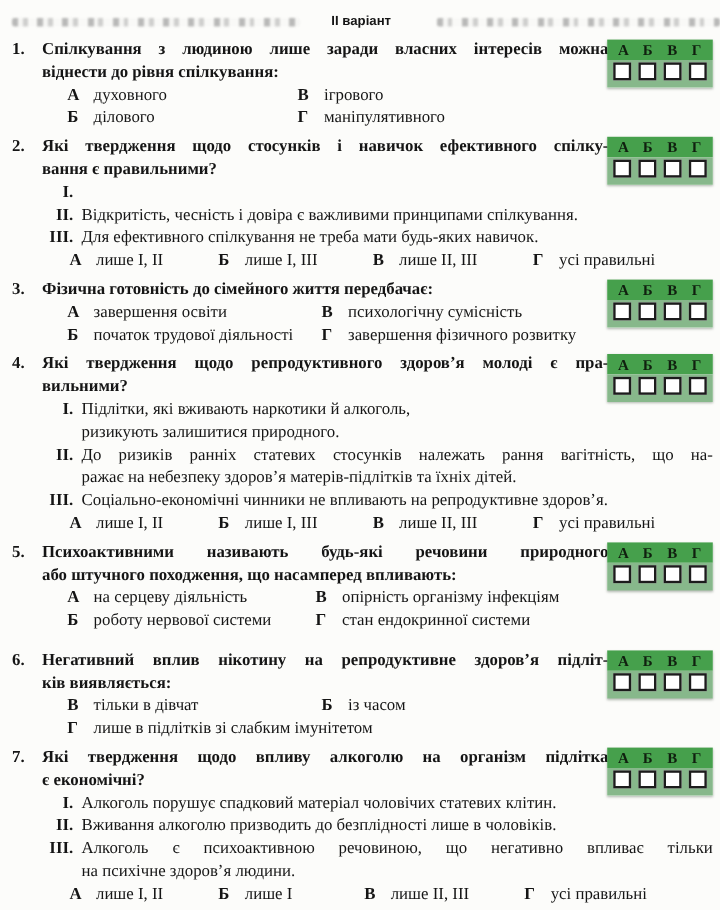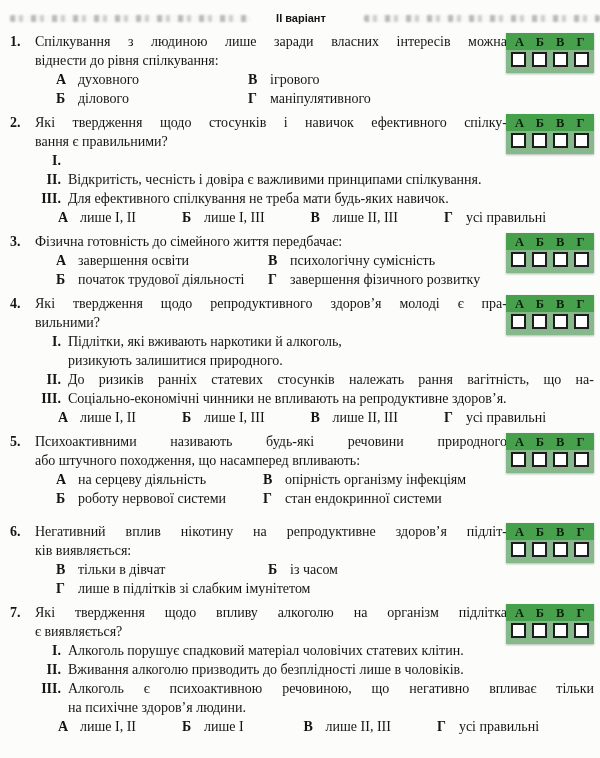--- a/index.html
+++ b/index.html
@@ -32,21 +32,21 @@
   }
   .smudge.left  { left: 2px;  width: 240px; }
   .smudge.right { left: 356px; width: 236px; }
 
   
   .q { display: flex; position: relative; margin-bottom: 5px; }
   .q.gap-after { margin-bottom: 14px; }
   .qnum { flex: 0 0 27px; font-weight: bold; padding-left: 2px; }
   .qbody { flex: 1; min-width: 0; position: relative; }
 
-  .stem { font-weight: normal; max-width: 472px; }
+  .stem { font-weight: bold; max-width: 472px; }
   .line { display: block; }
   .jfull { text-align: justify; text-align-last: justify; }
 
   
   .stmt { display: flex; }
   .snum { flex: 0 0 26px; text-align: right; font-weight: bold; margin-right: 7px; }
   .stext { flex: 1; min-width: 0; }
 
   
   .optgrid { display: grid; }
@@ -206,20 +206,21 @@
       <span class="snum">I.</span>
       <div class="stext">
         <span class="line">Підлітки, які вживають наркотики й алкоголь,</span>
         <span class="line">ризикують залишитися природного.</span>
       </div>
     </div>
     <div class="stmt">
       <span class="snum">II.</span>
       <div class="stext">
         <span class="line jfull">До ризиків ранніх статевих стосунків належать рання вагітність, що на-</span>
+        <span class="line">ражає на небезпеку здоров’я матерів-підлітків та їхніх дітей.</span>
       </div>
     </div>
     <div class="stmt">
       <span class="snum">III.</span>
       <div class="stext">
         <span class="line">Соціально-економічні чинники не впливають на репродуктивне здоров’я.</span>
       </div>
     </div>
     <div class="optsrow">
       <div class="opt"><span class="olet">А</span><span>лише I, II</span></div>
@@ -301,21 +302,21 @@
         <div class="anscheck"></div>
     </div>
   </div>
 </div>
 
 <div class="q">
   <div class="qnum">7.</div>
   <div class="qbody">
     <div class="stem">
       <span class="line jfull">Які твердження щодо впливу алкоголю на організм підлітка</span>
-      <span class="line">є виявляється?</span>
+      <span class="line">є економічні?</span>
     </div>
     <div class="stmt">
       <span class="snum">I.</span>
       <div class="stext">
         <span class="line">Алкоголь порушує спадковий матеріал чоловічих статевих клітин.</span>
       </div>
     </div>
     <div class="stmt">
       <span class="snum">II.</span>
       <div class="stext">

